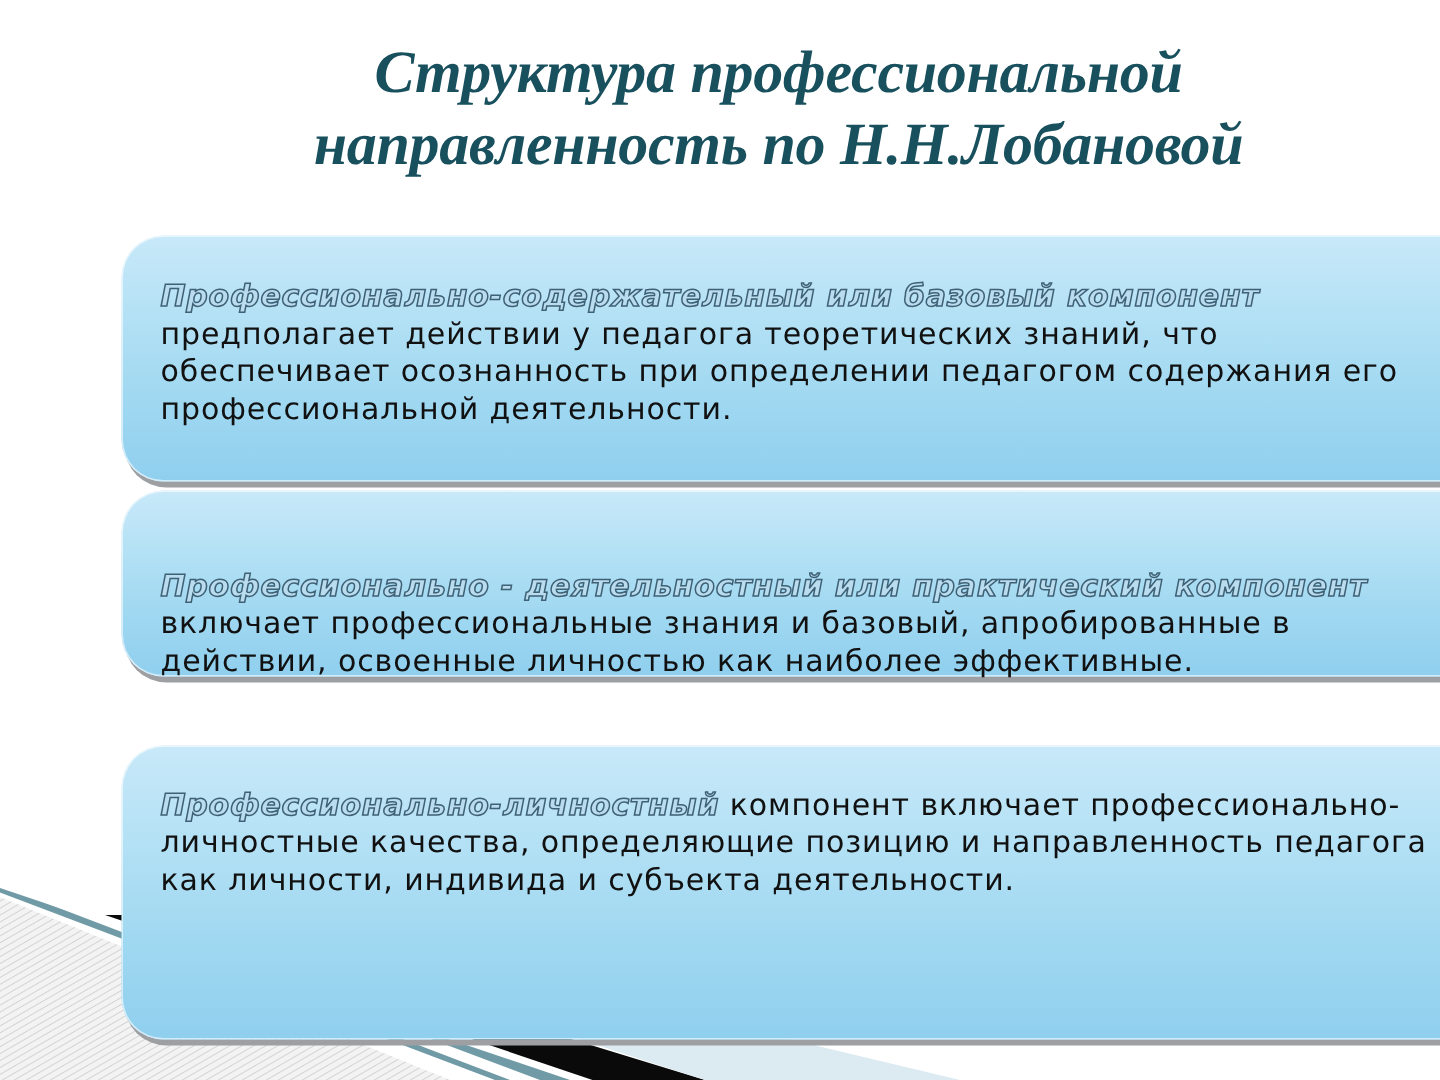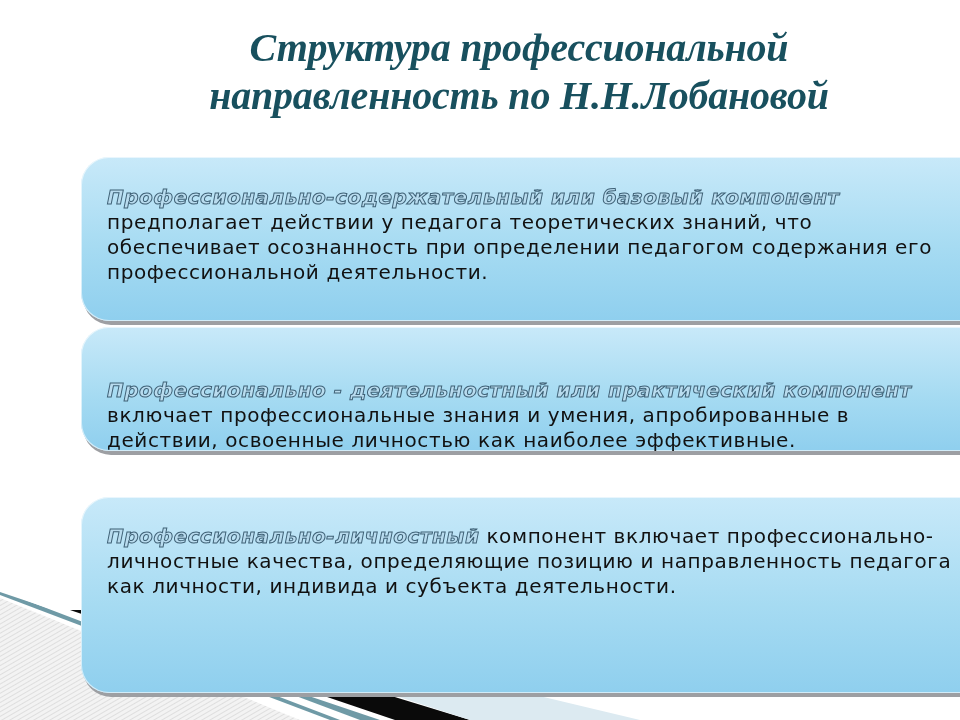--- a/index.html
+++ b/index.html
@@ -91,21 +91,21 @@
     <span>направленность по Н.Н.Лобановой</span>
   </div>
 
   <div class="card card-1">
     <span class="heading">Профессионально-содержательный или базовый компонент</span><br>
     <span>предполагает действии у педагога теоретических знаний, что обеспечивает осознанность при определении педагогом содержания его профессиональной деятельности.</span>
   </div>
 
   <div class="card card-2">
     <span class="heading">Профессионально - деятельностный или практический компонент</span><br>
-    <span>включает профессиональные знания и умения, апробированные в действии, освоенные личностью как наиболее эффективные.</span>
+    <span>включает профессиональные знания и базовый, апробированные в действии, освоенные личностью как наиболее эффективные.</span>
   </div>
 
   <div class="card card-3">
     <span class="heading">Профессионально-личностный</span>
     <span>компонент включает профессионально-личностные качества, определяющие позицию и направленность педагога как личности, индивида и субъекта деятельности.</span>
   </div>
 
 </div>
 
 </body></html>

